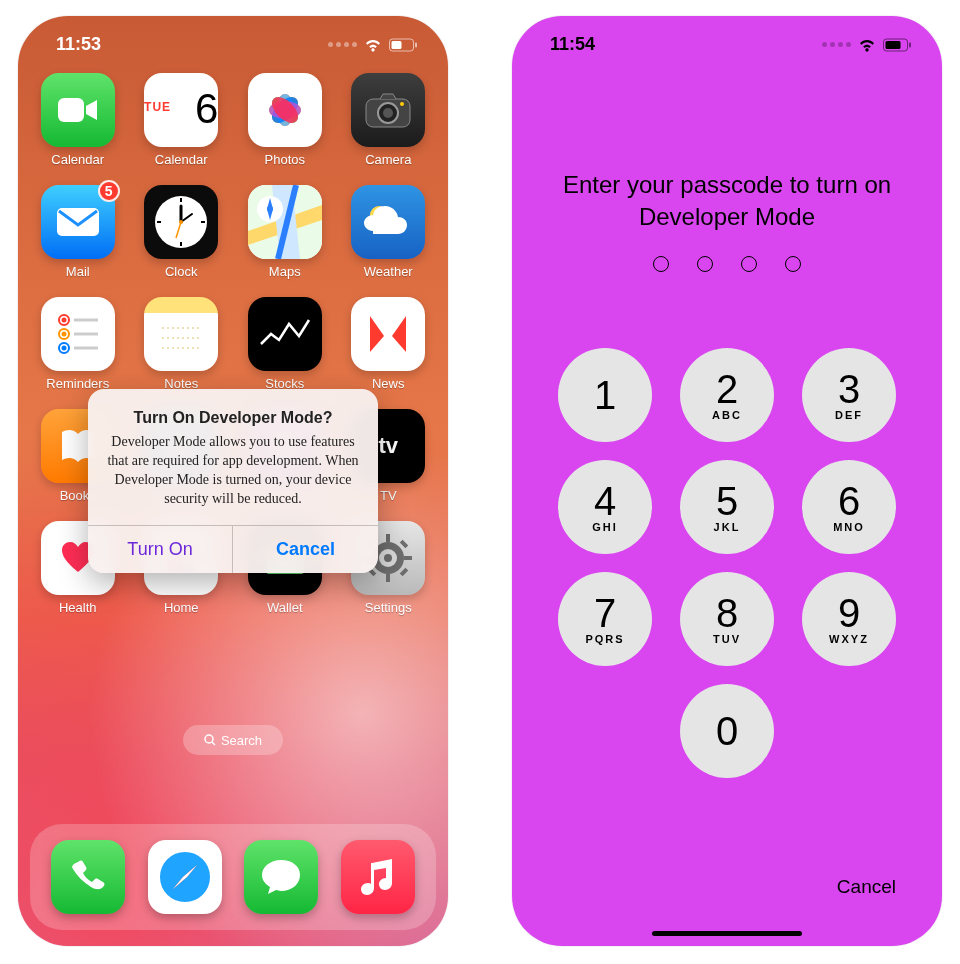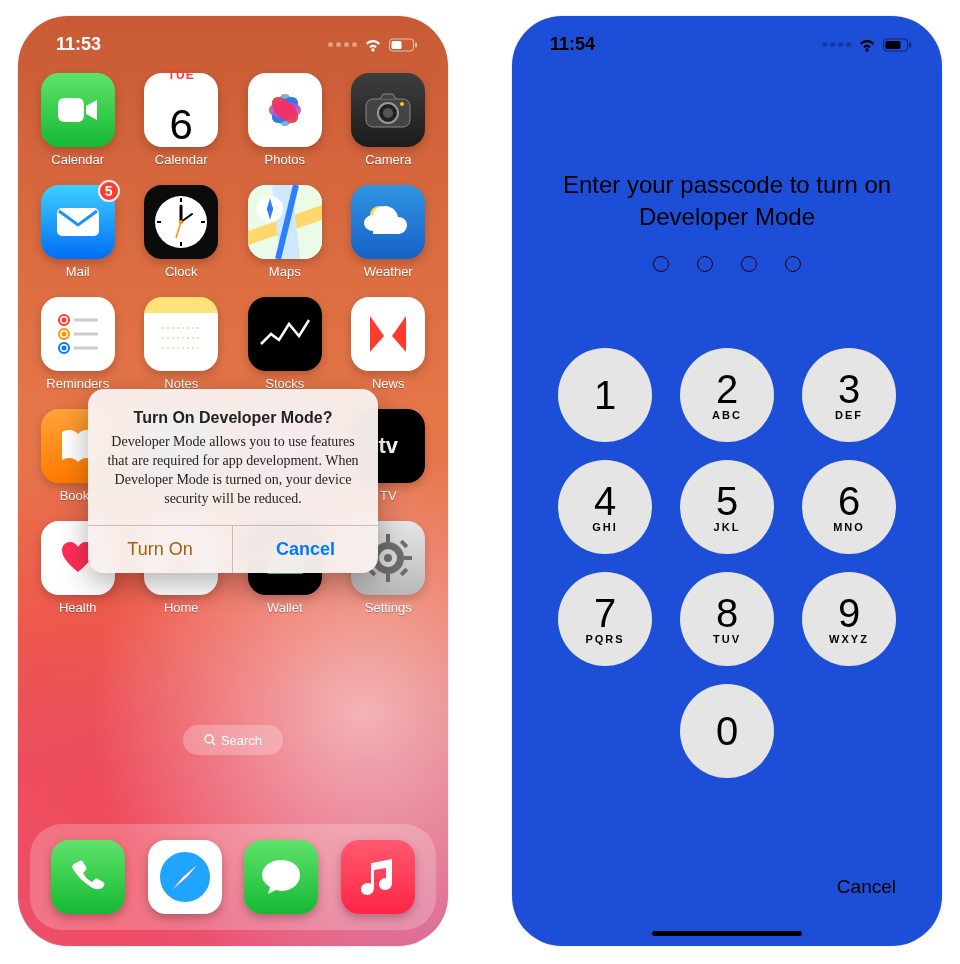--- a/index.html
+++ b/index.html
@@ -33,24 +33,24 @@
   .search{position:relative;margin:110px auto 0;width:100px;height:30px;border-radius:15px;background:rgba(255,255,255,0.25);backdrop-filter:blur(4px);color:#fff;display:flex;align-items:center;justify-content:center;gap:5px;font-size:13px;}
   .dock{position:absolute;left:12px;right:12px;bottom:16px;height:106px;border-radius:32px;background:rgba(255,255,255,0.22);backdrop-filter:blur(6px);display:flex;justify-content:space-around;align-items:center;padding:0 10px;}
   .dock .tile{width:74px;height:74px;border-radius:18px;display:flex;align-items:center;justify-content:center;box-shadow:0 4px 10px rgba(0,0,0,0.25);}
   .alert-mask{position:absolute;inset:0;display:flex;align-items:center;justify-content:center;}
   .alert{width:290px;border-radius:16px;background:rgba(248,240,238,0.96);backdrop-filter:blur(10px);box-shadow:0 10px 30px rgba(0,0,0,0.3);overflow:hidden;color:#222;}
   .alert .body{padding:20px 18px 16px;text-align:center;}
   .alert .title{font-weight:600;font-size:16px;margin-bottom:6px;}
   .alert .msg{font-size:14px;line-height:1.35;font-family:Liberation Serif, serif;}
   .alert .buttons{display:grid;grid-template-columns:1fr 1fr;border-top:0.5px solid rgba(0,0,0,0.2);}
   .alert .btn{padding:13px 0;text-align:center;font-size:18px;cursor:pointer;}
-  .alert .btn:first-child{border-right:0.5px solid rgba(0,0,0,0.2);color:#a16207;font-weight:500;}
+  .alert .btn:first-child{border-right:0.5px solid rgba(0,0,0,0.2);color:#6d28d9;font-weight:500;}
   .alert .btn:last-child{color:#007aff;font-weight:600;}
   
-  .pass{background:#1d4ed8;color:#000;display:flex;flex-direction:column;}
+  .pass{background:#d946ef;color:#000;display:flex;flex-direction:column;}
   .prompt{margin-top:108px;text-align:center;font-size:24px;line-height:1.35;font-weight:400;padding:0 30px;}
   .pins{display:flex;gap:28px;justify-content:center;margin-top:22px;}
   .pin{width:16px;height:16px;border-radius:50%;border:1.5px solid #000;box-sizing:border-box;}
   .keypad{margin-top:76px;display:grid;grid-template-columns:repeat(3,94px);grid-auto-rows:94px;gap:18px 28px;justify-content:center;}
   .key{width:94px;height:94px;border-radius:50%;background:var(--key-bg);display:flex;flex-direction:column;align-items:center;justify-content:center;cursor:pointer;}
   .key .digit{font-size:40px;font-weight:400;line-height:1;}
   .key .letters{font-size:11px;letter-spacing:2px;margin-top:0px;font-weight:600;}
   .key.zero{grid-column:2;}
   .cancel-row{margin-top:auto;margin-bottom:48px;padding-right:46px;text-align:right;font-size:19px;cursor:pointer;}
   .home-ind{position:absolute;bottom:10px;left:50%;transform:translateX(-50%);width:150px;height:5px;border-radius:3px;background:#000;}
@@ -94,21 +94,21 @@
       <div class="app">
         <div class="tile" style="background:linear-gradient(180deg,#5fe36a,#15b933);">
           <svg width="42" height="30" viewBox="0 0 42 30">
               <rect x="1" y="3" width="26" height="24" rx="6" fill="#fff"></rect>
               <path d="M29 11l11-6v20l-11-6z" fill="#fff"></path>
             </svg>
         </div>
         <span class="lbl">Calendar</span>
       </div>
       <div class="app">
-        <div class="tile" style="background:#fff;flex-direction:column;gap:24px;">
+        <div class="tile" style="background:#fff;flex-direction:row;gap:24px;">
           <div style="color:#ff3b30;font-size:12px;font-weight:600;letter-spacing:1px;margin-top:-6px;">TUE</div>
           <div style="color:#000;font-size:42px;font-weight:300;line-height:1;margin-top:-2px;">6</div>
         </div>
         <span class="lbl">Calendar</span>
       </div>
       <div class="app">
         <div class="tile" style="background:#fff;">
           <svg width="54" height="54" viewBox="0 0 54 54">
             <g transform="translate(27,27)">
               <ellipse rx="9" ry="16" fill="#ff3b30" opacity="0.85" transform="rotate(0)"></ellipse>

